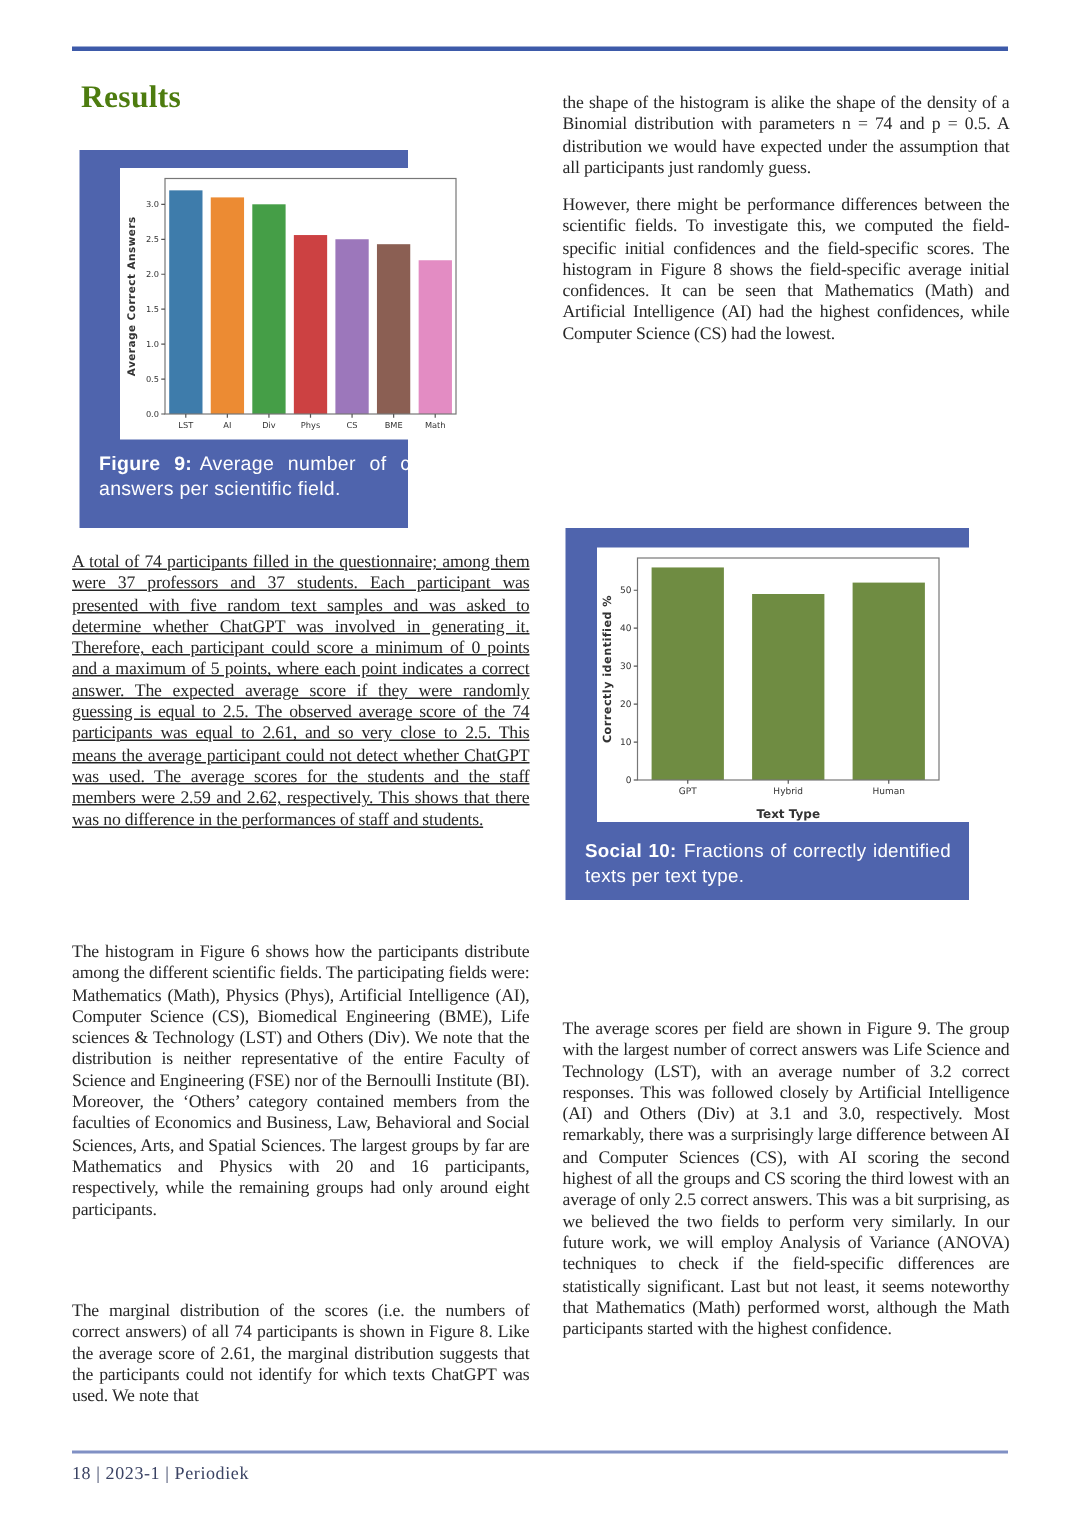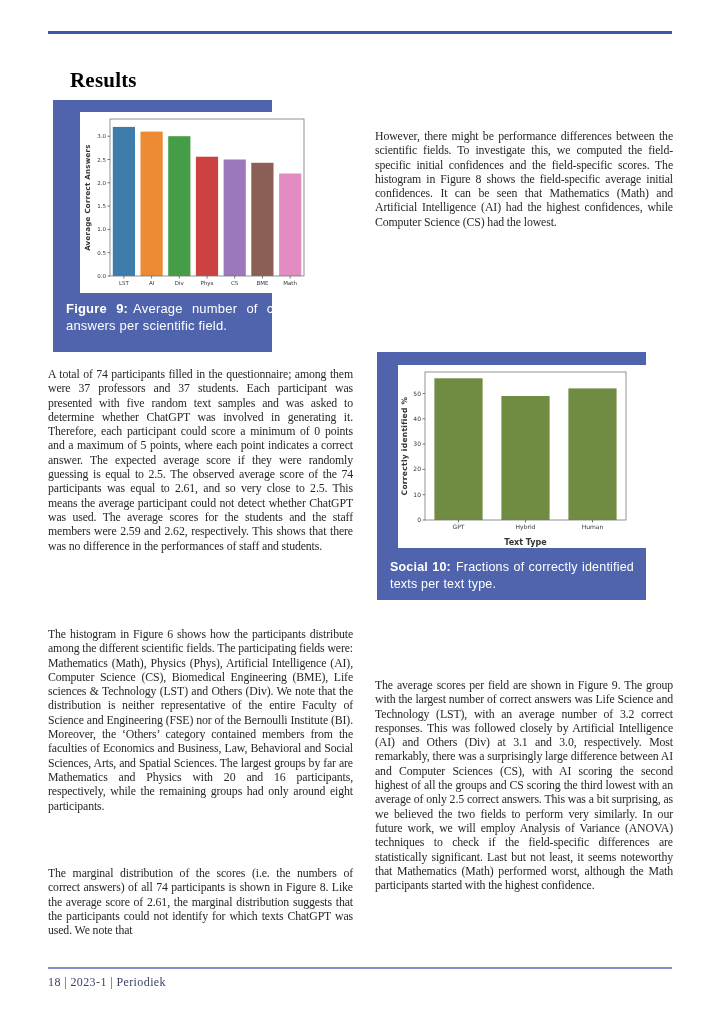--- a/index.html
+++ b/index.html
@@ -9,37 +9,37 @@
     background:#ffffff;
     margin:0 auto;
     overflow:hidden;
     font-family:"Liberation Serif", serif;
   }
   .top-rule{
     position:absolute;left:48px;top:31px;width:624px;height:3px;
     background:#3d5aa9;
   }
   .heading{
-    position:absolute;left:54px;top:52px;margin:16px;
+    position:absolute;left:54px;top:52px;margin:0;
     font-family:"Liberation Serif", serif;
-    font-size:21px;font-weight:bold;color:#000000;
+    font-size:21px;font-weight:bold;color:#4d7c0f;
     letter-spacing:0.2px;
   }
   .body{
     position:absolute;width:305px;
     margin:0;
     font-size:11.8px;line-height:14.3px;
     letter-spacing:-0.12px;
     text-align:justify;
     color:#272727;
     hyphens:none;
   }
   .lc{left:48px;}
   .rc{left:375px;width:298px;}
-  .p-l1{top:367px;}
+  .p-l1{top:367px;text-decoration:underline;}
   .p-l2{top:627px;}
   .p-l3{top:866px;}
   .p-r1{top:61px;}
   .p-r2{top:129px;}
   .p-r3{top:678px;}
 
   .figure-panel{
     position:absolute;
     background:#4f64ad;
   }
@@ -123,20 +123,21 @@
           <text x="10" y="85.5" transform="rotate(-90 10 85.5)" text-anchor="middle" font-size="7" font-weight="bold" fill="#333" letter-spacing="0.3">Average Correct Answers</text>
         </svg>
     </div>
     <p class="caption"><b>Figure 9:</b><span>Average number of correct answers per scientific field.</span></p>
   </section>
 
   <p class="body lc p-l1">A total of 74 participants filled in the questionnaire; among them were 37 professors and 37 students. Each participant was presented with five random text samples and was asked to determine whether ChatGPT was involved in generating it. Therefore, each participant could score a minimum of 0 points and a maximum of 5 points, where each point indicates a correct answer. The expected average score if they were randomly guessing is equal to 2.5. The observed average score of the 74 participants was equal to 2.61, and so very close to 2.5. This means the average participant could not detect whether ChatGPT was used. The average scores for the students and the staff members were 2.59 and 2.62, respectively. This shows that there was no difference in the performances of staff and students.</p>
   <p class="body lc p-l2">The histogram in Figure 6 shows how the participants distribute among the different scientific fields. The participating fields were: Mathematics (Math), Physics (Phys), Artificial Intelligence (AI), Computer Science (CS), Biomedical Engineering (BME), Life sciences &amp; Technology (LST) and Others (Div). We note that the distribution is neither representative of the entire Faculty of Science and Engineering (FSE) nor of the Bernoulli Institute (BI). Moreover, the ‘Others’ category contained members from the faculties of Economics and Business, Law, Behavioral and Social Sciences, Arts, and Spatial Sciences. The largest groups by far are Mathematics and Physics with 20 and 16 participants, respectively, while the remaining groups had only around eight participants.</p>
   <p class="body lc p-l3">The marginal distribution of the scores (i.e. the numbers of correct answers) of all 74 participants is shown in Figure 8. Like the average score of 2.61, the marginal distribution suggests that the participants could not identify for which texts ChatGPT was used. We note that</p>
 
+  <p class="body rc p-r1">the shape of the histogram is alike the shape of the density of a Binomial distribution with parameters n = 74 and p = 0.5. A distribution we would have expected under the assumption that all participants just randomly guess.</p>
   <p class="body rc p-r2">However, there might be performance differences between the scientific fields. To investigate this, we computed the field-specific initial confidences and the field-specific scores. The histogram in Figure 8 shows the field-specific average initial confidences. It can be seen that Mathematics (Math) and Artificial Intelligence (AI) had the highest confidences, while Computer Science (CS) had the lowest.</p>
 
   <section class="figure-panel fig10">
     <div class="chart-box">
       <svg width="235" height="183">
           <rect x="36.4" y="13.3" width="48.2" height="141.7" fill="#6f8c42"></rect>
           <rect x="103.4" y="31.0" width="48.2" height="124.0" fill="#6f8c42"></rect>
           <rect x="170.4" y="23.4" width="48.2" height="131.6" fill="#6f8c42"></rect>
           <rect x="27" y="7" width="201" height="148" fill="none" stroke="#777" stroke-width="0.8"></rect>
           <line x1="24.5" y1="155" x2="27" y2="155" stroke="#555" stroke-width="0.8"></line>

